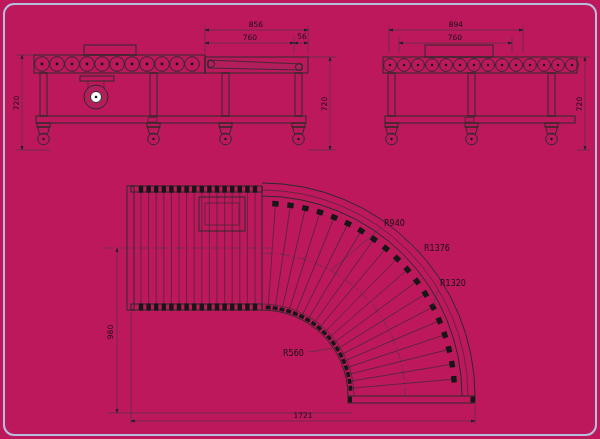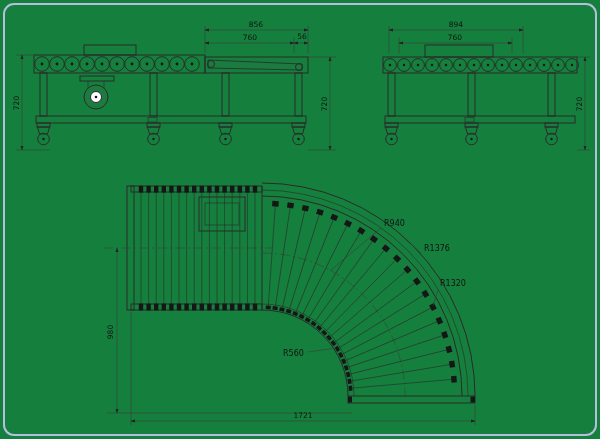--- a/index.html
+++ b/index.html
@@ -1,16 +1,16 @@
 <!DOCTYPE html>
 <html><head>
 <meta charset="utf-8">
 <style>
   html,body{margin:0;padding:0;background:#fff;}
-  .page{width:600px;height:439px;position:relative;background:#15803d;overflow:hidden;
+  .page{width:600px;height:439px;position:relative;background:#be185d;overflow:hidden;
         font-family:"DejaVu Sans",sans-serif;}
   svg{display:block;}
   .ln{fill:none;stroke:#2a2a2a;stroke-width:1;}
   .thin{fill:none;stroke:#2a2a2a;stroke-width:.6;}
   .blk{fill:#161616;stroke:none;}
   .dim{fill:none;stroke:#3a3a3a;stroke-width:.6;}
   .cl{fill:none;stroke:#3a3a3a;stroke-width:.55;stroke-dasharray:10 3 2 3;}
   .dimtxt{font-size:7.5px;fill:#111;}
   .rtxt{font-size:8px;fill:#111;}
   .mid{text-anchor:middle;}

